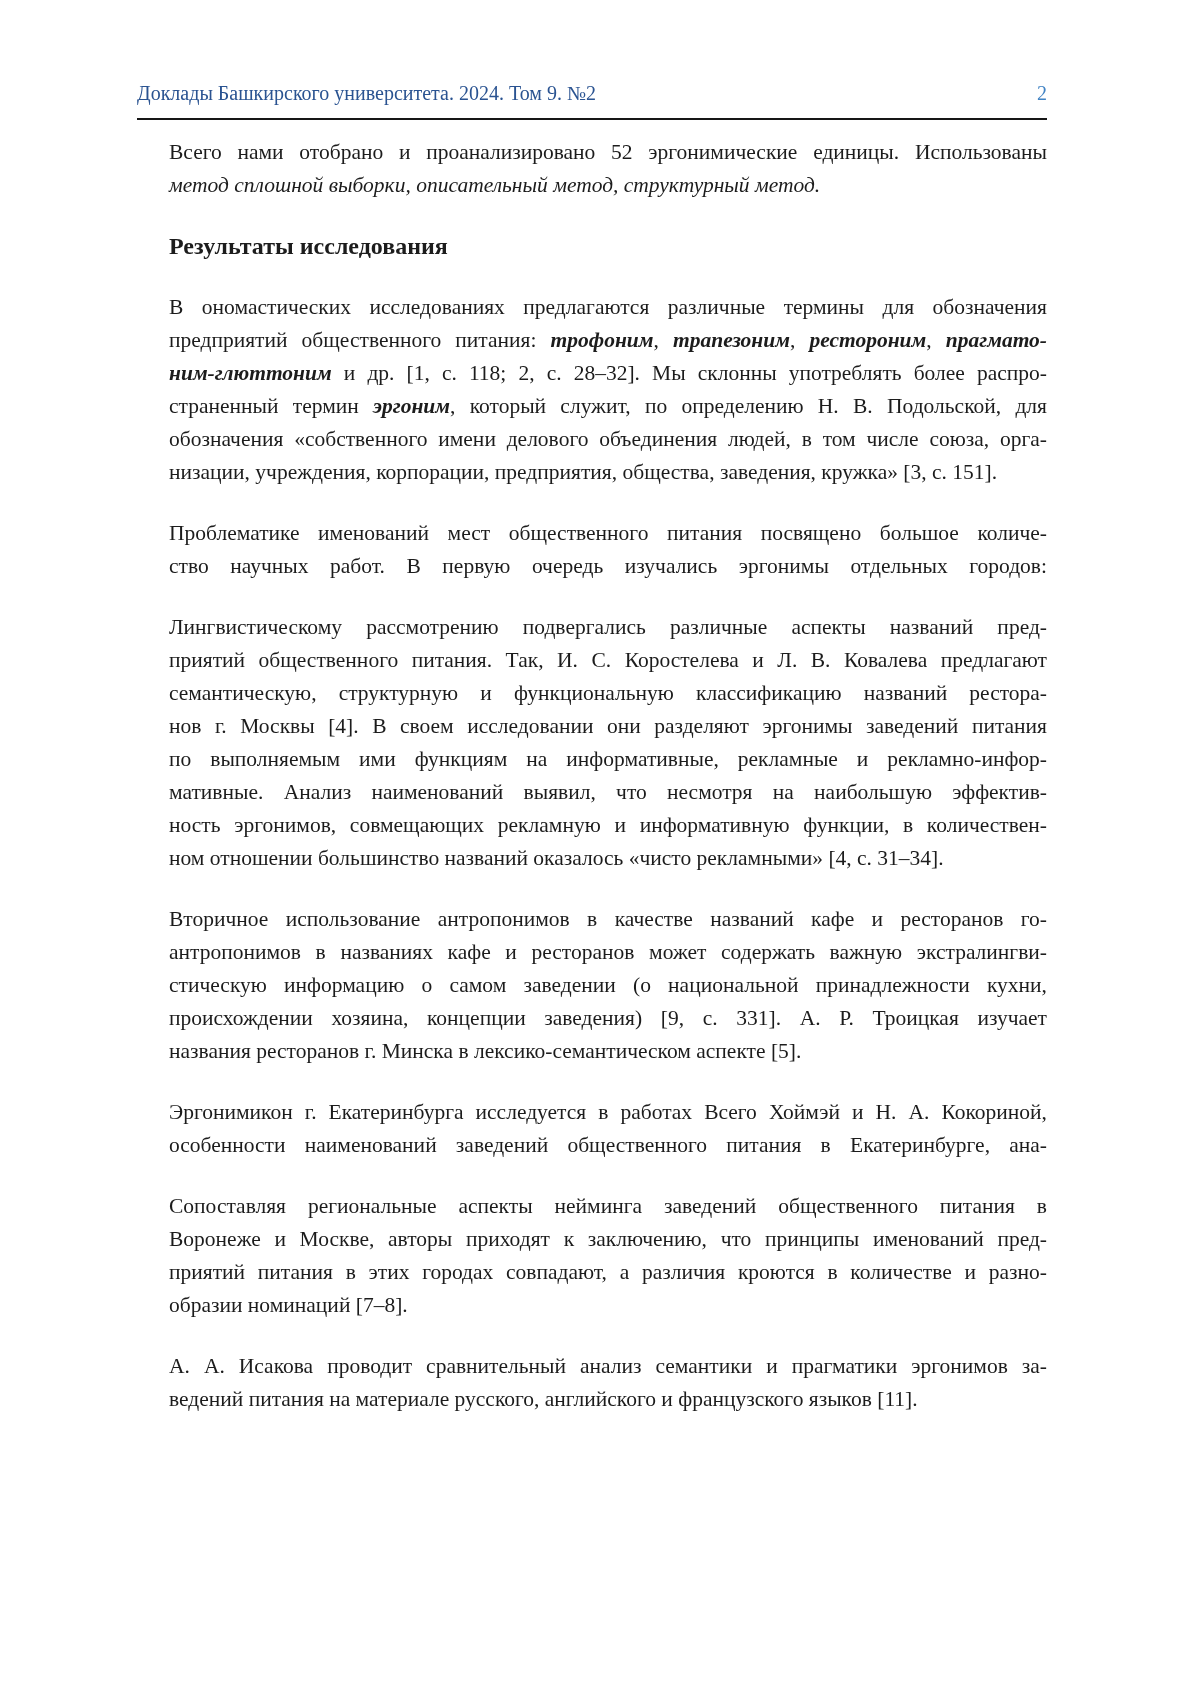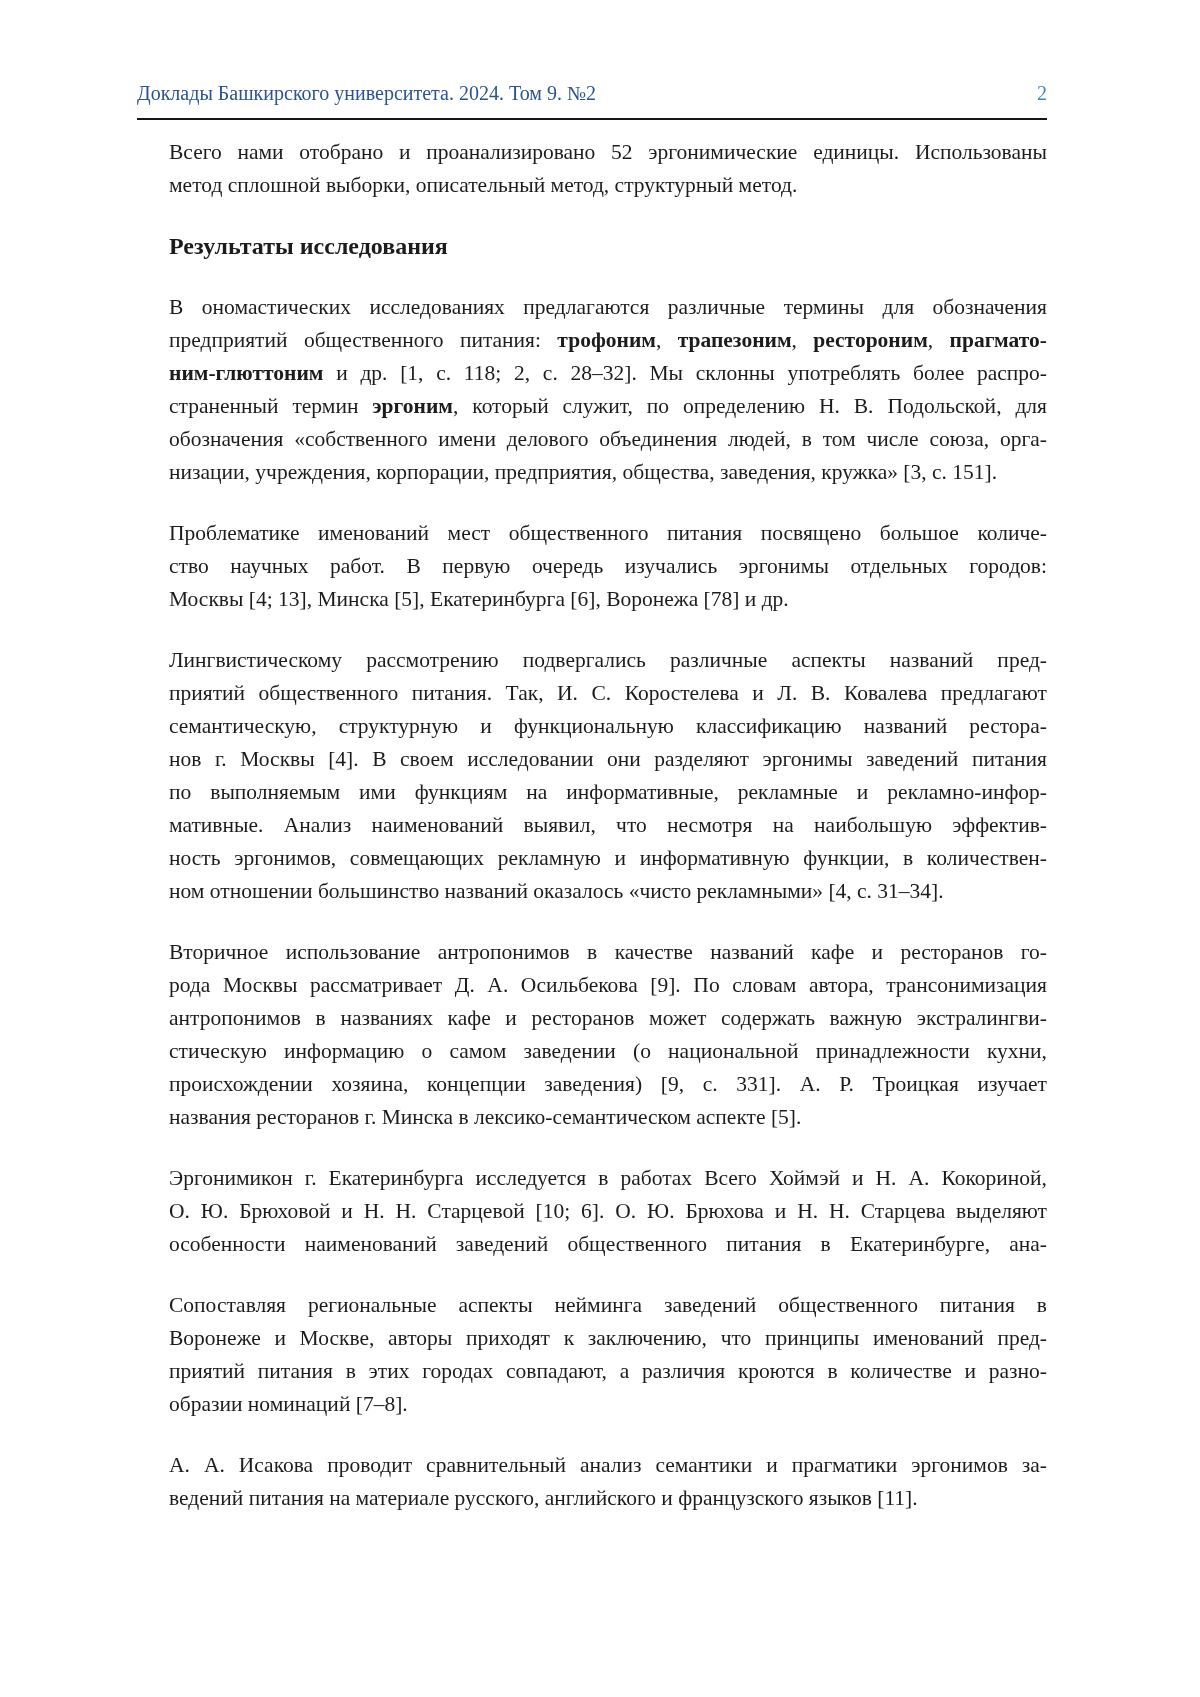--- a/index.html
+++ b/index.html
@@ -59,21 +59,21 @@
   }
   .line {
     text-align: justify;
     text-align-last: justify;
     margin-left: 32px;
   }
   .line.last {
     text-align-last: left;
   }
   .b { font-weight: bold; }
-  .i { }
+  .i { font-style: italic; }
 </style>
 </head>
 <body>
 
 <div class="page">
   <div class="running-header">
     <span class="journal-title">Доклады Башкирского университета. 2024. Том 9. №2</span>
     <span class="page-number">2</span>
   </div>
   <div class="header-rule"></div>
@@ -89,43 +89,40 @@
         <div class="line"><span>В ономастических исследованиях предлагаются различные термины для обозначения</span></div>
         <div class="line"><span>предприятий общественного питания: </span><span class="b i">трофоним</span><span>, </span><span class="b i">трапезоним</span><span>, </span><span class="b i">рестороним</span><span>, </span><span class="b i">прагмато-</span></div>
         <div class="line"><span class="b i">ним-глюттоним</span><span> и др. [1, с. 118; 2, с. 28–32]. Мы склонны употреблять более распро-</span></div>
         <div class="line"><span>страненный термин </span><span class="b i">эргоним</span><span>, который служит, по определению Н. В. Подольской, для</span></div>
         <div class="line"><span>обозначения «собственного имени делового объединения людей, в том числе союза, орга-</span></div>
         <div class="line last"><span>низации, учреждения, корпорации, предприятия, общества, заведения, кружка» [3, с. 151].</span></div>
       </div>
       <div class="para">
         <div class="line"><span>Проблематике именований мест общественного питания посвящено большое количе-</span></div>
         <div class="line"><span>ство научных работ. В первую очередь изучались эргонимы отдельных городов:</span></div>
-        <div class="line last"><span>Москвы [4; 13], Минска [5], Екатеринбурга [6], Воронежа [78] и др.</span></div>
       </div>
       <div class="para">
         <div class="line"><span>Лингвистическому рассмотрению подвергались различные аспекты названий пред-</span></div>
         <div class="line"><span>приятий общественного питания. Так, И. С. Коростелева и Л. В. Ковалева предлагают</span></div>
         <div class="line"><span>семантическую, структурную и функциональную классификацию названий рестора-</span></div>
         <div class="line"><span>нов г. Москвы [4]. В своем исследовании они разделяют эргонимы заведений питания</span></div>
         <div class="line"><span>по выполняемым ими функциям на информативные, рекламные и рекламно-инфор-</span></div>
         <div class="line"><span>мативные. Анализ наименований выявил, что несмотря на наибольшую эффектив-</span></div>
         <div class="line"><span>ность эргонимов, совмещающих рекламную и информативную функции, в количествен-</span></div>
         <div class="line last"><span>ном отношении большинство названий оказалось «чисто рекламными» [4, с. 31–34].</span></div>
       </div>
       <div class="para">
         <div class="line"><span>Вторичное использование антропонимов в качестве названий кафе и ресторанов го-</span></div>
-        <div class="line"><span>рода Москвы рассматривает Д. А. Осильбекова [9]. По словам автора, трансонимизация</span></div>
         <div class="line"><span>антропонимов в названиях кафе и ресторанов может содержать важную экстралингви-</span></div>
         <div class="line"><span>стическую информацию о самом заведении (о национальной принадлежности кухни,</span></div>
         <div class="line"><span>происхождении хозяина, концепции заведения) [9, с. 331]. А. Р. Троицкая изучает</span></div>
         <div class="line last"><span>названия ресторанов г. Минска в лексико-семантическом аспекте [5].</span></div>
       </div>
       <div class="para">
         <div class="line"><span>Эргонимикон г. Екатеринбурга исследуется в работах Всего Хоймэй и Н. А. Кокориной,</span></div>
-        <div class="line"><span>О. Ю. Брюховой и Н. Н. Старцевой [10; 6]. О. Ю. Брюхова и Н. Н. Старцева выделяют</span></div>
         <div class="line"><span>особенности наименований заведений общественного питания в Екатеринбурге, ана-</span></div>
       </div>
       <div class="para">
         <div class="line"><span>Сопоставляя региональные аспекты нейминга заведений общественного питания в</span></div>
         <div class="line"><span>Воронеже и Москве, авторы приходят к заключению, что принципы именований пред-</span></div>
         <div class="line"><span>приятий питания в этих городах совпадают, а различия кроются в количестве и разно-</span></div>
         <div class="line last"><span>образии номинаций [7–8].</span></div>
       </div>
       <div class="para">
         <div class="line"><span>А. А. Исакова проводит сравнительный анализ семантики и прагматики эргонимов за-</span></div>

